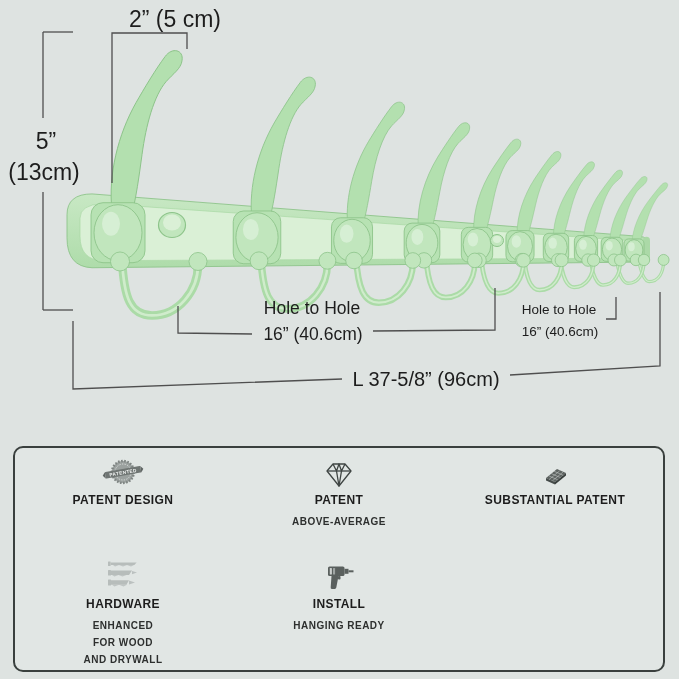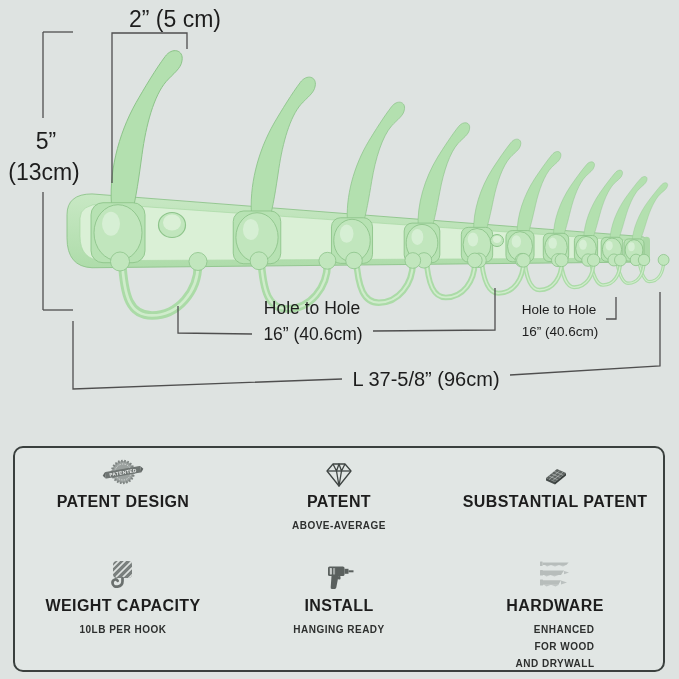--- a/index.html
+++ b/index.html
@@ -13,27 +13,27 @@
   .ann-text{fill:var(--text,#1d1d1d);font-family:"Liberation Sans",sans-serif;}
   .panel{
     position:absolute;left:13px;top:446px;width:652px;height:226px;
     box-sizing:border-box;border:2.5px solid var(--panel-border,#3a403e);
     border-radius:10px;background:var(--panel-bg,#e1e6e4);
   }
   .grid{display:grid;grid-template-columns:1fr 1fr 1fr;grid-template-rows:104px 1fr;height:100%;}
   .cell{display:flex;flex-direction:column;align-items:center;padding-top:7px;}
   .cell .icon{height:34px;display:flex;align-items:flex-end;justify-content:center;color:var(--icon-gray,#5d6361);}
   .cell .title{
-    margin-top:4px;font-size:16px;font-weight:bold;letter-spacing:.4px;
+    margin-top:4px;font-size:12px;font-weight:bold;letter-spacing:.4px;
     color:var(--text,#1d1d1d);white-space:nowrap;
   }
   .cell .subs{margin-top:6px;text-align:center;}
   .cell .subs div{
     font-size:10px;font-weight:bold;letter-spacing:.5px;line-height:1.7;
-    color:#2d2f2e;white-space:nowrap;text-align:right;
+    color:#2d2f2e;white-space:nowrap;
   }
 </style>
 </head>
 <body>
 
 <div>
 
   <svg class="diagram" width="679" height="444" viewBox="0 0 679 444">
     <defs>
       <linearGradient id="railGrad" x1="0" y1="0" x2="0" y2="1">
@@ -223,59 +223,20 @@
         <path d="M8,15 L19,6 L28,10 L17,19 Z" fill="#5d6361"></path>
         <path d="M8,15 L8,17.5 L17,21.5 L17,19 Z" fill="#454b49"></path>
         <path d="M17,19 L17,21.5 L28,12.5 L28,10 Z" fill="#383e3c"></path>
         <g stroke="#cdd1cf" stroke-width="0.55" opacity="0.95">
           <path d="M10.7,12.8 L19.7,16.8 M13.4,10.6 L22.4,14.6 M16.2,8.3 L25.2,12.3"></path>
           <path d="M11.2,16.4 L21.7,7.8 M14.4,17.8 L24.9,9.2"></path>
         </g>
       </svg>
           </span>
           <div class="title">SUBSTANTIAL PATENT</div>
-        </div>
-        <div class="cell">
-          <span class="icon">
-      <svg width="30" height="34" viewBox="0 0 30 34">
-        <defs>
-                <clipPath id="cpcrane">
-                  <rect x="5" y="2" width="19" height="17" rx="4"></rect>
-                </clipPath>
-              </defs>
-        <rect x="5" y="2" width="19" height="17" rx="4" fill="#7a807e"></rect>
-        <g clip-path="url(#cpcrane)" stroke="#dfe3e1" stroke-width="1.7">
-          <path d="M8,0 L-2,10 M14,-1 L1,12 M20,-1 L4,15 M26,0 L8,18 M30,3 L14,19 M31,9 L20,20"></path>
-        </g>
-        <path d="M14.5,19 v3.2 c0,6.2 -9.6,7.6 -10,1.8 c-0.25,-3.6 3.8,-4.6 5.2,-2.1" fill="none" stroke="#6a706e" stroke-width="2.7" stroke-linecap="round"></path>
-      </svg>
-          </span>
-          <div class="title">WEIGHT CAPACITY</div>
-          <div class="subs">
-            <div>10LB PER HOOK</div>
-          </div>
-        </div>
-        <div class="cell">
-          <span class="icon">
-      <svg width="30" height="32" viewBox="0 0 30 32">
-        <g fill="#5a605e">
-          <rect x="4" y="5.5" width="16.5" height="9.5" rx="1.6"></rect>
-          <rect x="20.5" y="7.8" width="4" height="5"></rect>
-          <rect x="24.5" y="9.3" width="5" height="2"></rect>
-          <path d="M7.5,15 L14.5,15 L12.3,26.6 a1.6,1.6 0 0 1 -1.6,1.3 L8,27.9 a1.3,1.3 0 0 1 -1.3,-1.6 Z"></path>
-          <rect x="14" y="15" width="2.5" height="3.5" rx="0.8"></rect>
-        </g>
-        <rect x="5.8" y="7" width="2.1" height="6.5" rx="0.6" fill="#ccd0ce"></rect>
-        <rect x="9" y="7" width="2.1" height="6.5" rx="0.6" fill="#9fa5a3"></rect>
-      </svg>
-          </span>
-          <div class="title">INSTALL</div>
-          <div class="subs">
-            <div>HANGING READY</div>
-          </div>
         </div>
         <div class="cell">
           <span class="icon">
       <svg width="44" height="34" viewBox="0 0 44 34">
         <g fill="#b7bdbb">
           <rect x="7" y="2.5" width="2.6" height="4.6" rx="0.5"></rect>
           <path d="M9.6,3.6 h26 l-2.2,2.4 h-23.8 z"></path>
           <path d="M12,6 l2,1.4 4,-1.4 4,1.4 4,-1.4 4,1.4 3,-1.4 z" opacity="0.8"></path>
           <rect x="7" y="11" width="3" height="5.6" rx="0.5"></rect>
           <path d="M10,11.6 h21 l-3,4.4 h-18 z"></path>
@@ -288,16 +249,35 @@
         </g>
       </svg>
           </span>
           <div class="title">HARDWARE</div>
           <div class="subs">
             <div>ENHANCED</div>
             <div>FOR WOOD</div>
             <div>AND DRYWALL</div>
           </div>
         </div>
+        <div class="cell">
+          <span class="icon">
+      <svg width="30" height="32" viewBox="0 0 30 32">
+        <g fill="#5a605e">
+          <rect x="4" y="5.5" width="16.5" height="9.5" rx="1.6"></rect>
+          <rect x="20.5" y="7.8" width="4" height="5"></rect>
+          <rect x="24.5" y="9.3" width="5" height="2"></rect>
+          <path d="M7.5,15 L14.5,15 L12.3,26.6 a1.6,1.6 0 0 1 -1.6,1.3 L8,27.9 a1.3,1.3 0 0 1 -1.3,-1.6 Z"></path>
+          <rect x="14" y="15" width="2.5" height="3.5" rx="0.8"></rect>
+        </g>
+        <rect x="5.8" y="7" width="2.1" height="6.5" rx="0.6" fill="#ccd0ce"></rect>
+        <rect x="9" y="7" width="2.1" height="6.5" rx="0.6" fill="#9fa5a3"></rect>
+      </svg>
+          </span>
+          <div class="title">INSTALL</div>
+          <div class="subs">
+            <div>HANGING READY</div>
+          </div>
+        </div>
       </div>
   </div>
 
 </div>
 
 </body></html>

